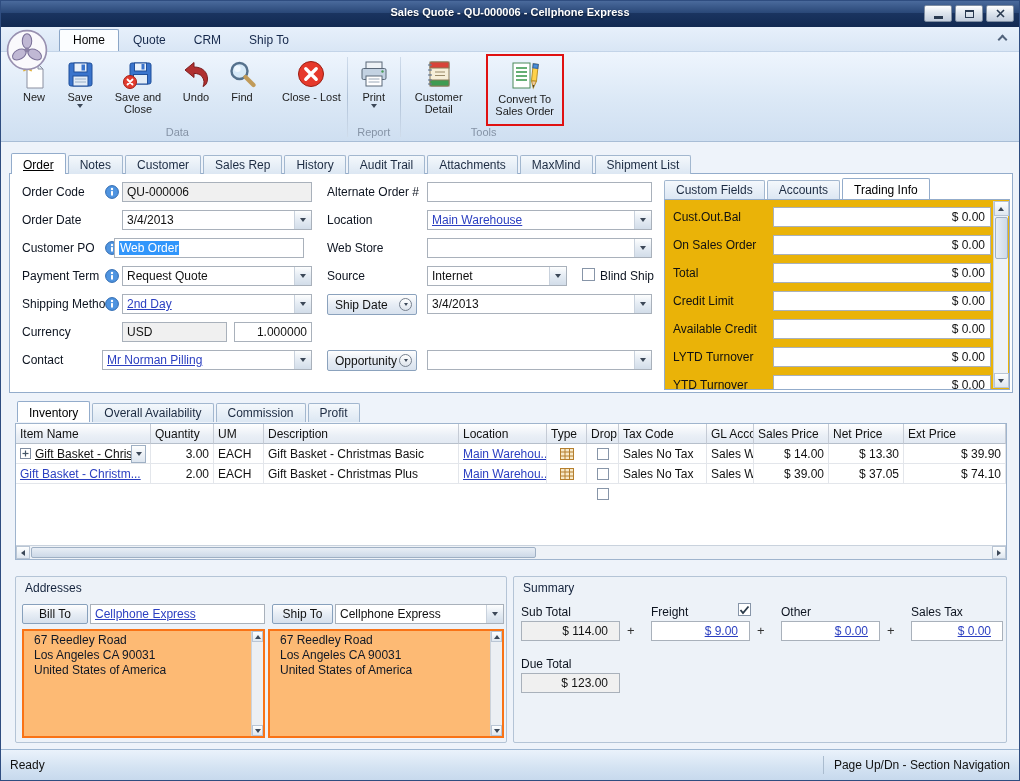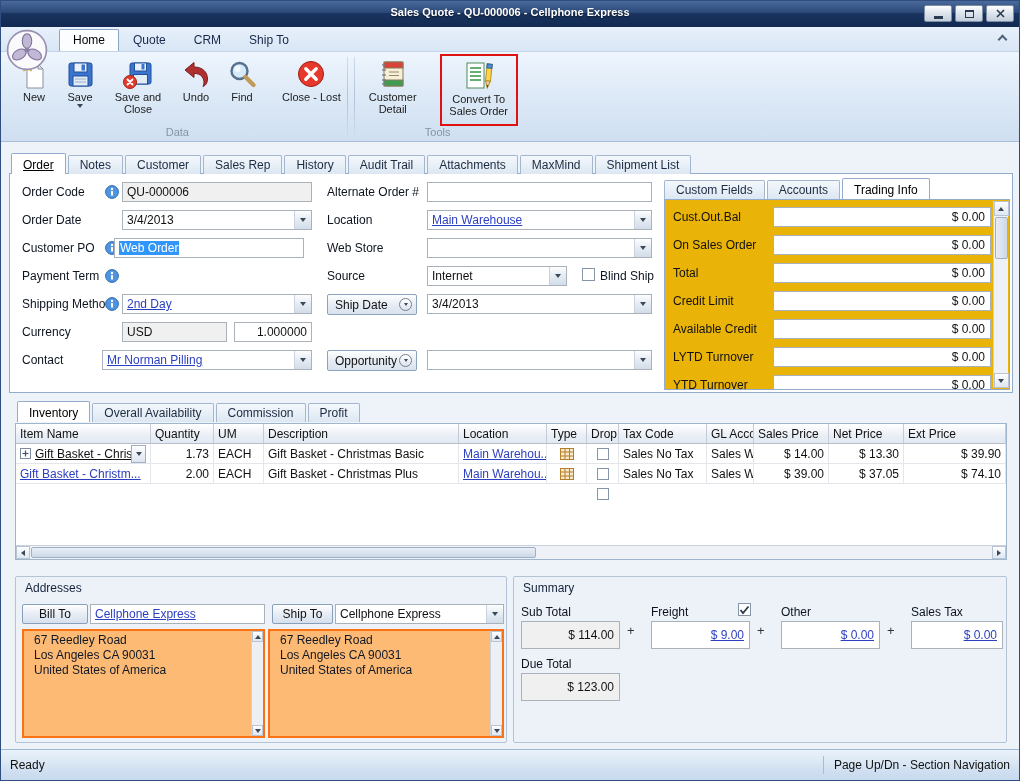--- a/index.html
+++ b/index.html
@@ -80,21 +80,21 @@
 .hscroll{position:absolute;left:0;right:0;bottom:0;height:14px;background:#eef2f7;border-top:1px solid #c9d2dd;display:flex;align-items:center}
 .hscroll .scr-btn{width:14px;height:13px}
 .hthumb{height:11px;width:505px;margin-left:1px;background:linear-gradient(#e8eef6,#cdd9e7);border:1px solid #9fb0c4;border-radius:2px}
 
 .gbox{position:absolute;border:1px solid #b4c4d6;border-radius:2px;background:#edf2f8}
 .gtitle{position:absolute;left:9px;top:4px;color:#14233c}
 .pushbtn{position:absolute;height:20px;border:1px solid #87a0bc;border-radius:2px;background:linear-gradient(#fefefe,#e7edf5 50%,#d6e0ec);display:flex;align-items:center;justify-content:center}
 .addrbox{position:absolute;background:#fdba74;border:2px solid #f97316;padding:2px 10px;line-height:15px;color:#101826;overflow:hidden}
 .addr-scroll{position:absolute;top:0;right:0;bottom:0;width:12px;background:#eceff3;border-left:1px solid #ccd2da;display:flex;flex-direction:column;justify-content:space-between;align-items:center}
 .addr-scroll .scr-btn{width:11px;height:11px}
-.sumfield{position:absolute;height:28px;border:1px solid #a9b1bb;display:flex;align-items:center;justify-content:flex-end;padding:0 5px;background:#fff}
+.sumfield{position:absolute;height:20px;border:1px solid #a9b1bb;display:flex;align-items:center;justify-content:flex-end;padding:0 11px;background:#fff}
 .sumfield.ro{background:#f0f0f0}
 .plus{position:absolute;font-size:13px;color:#333}
 
 .statusbar{position:absolute;left:0;bottom:0;width:100%;height:31px;background:linear-gradient(#eaf2fb,#d3e2f2 60%,#c7d9ed);border-top:1px solid #9db6d2;display:flex;align-items:center;padding:0 9px}
 .sb-right{margin-left:auto;display:flex;align-items:center;gap:10px}
 .sb-sep{width:1px;height:18px;background:#aabccf}
 </style>
 </head>
 <body>
 
@@ -205,20 +205,39 @@
                 <circle cx="16" cy="16" r="12.5" fill="#e6392b" stroke="#9c1d12"></circle>
                 <path d="M10.8 10.8 L21.2 21.2 M21.2 10.8 L10.8 21.2" stroke="#fff" stroke-width="3.4" stroke-linecap="round"></path>
               </svg>
           </span>
           <span class="rlabel">Close - Lost</span>
         </div>
       </div>
       <div class="rgroup-label">Data</div>
     </div>
     <div class="rsep"></div>
+    <div class="rgroup">
+      <div class="rbuttons">
+        <div class="rbtn">
+          <span class="ric">
+            <svg width="32" height="32" viewBox="0 0 32 32">
+                <rect x="8" y="4" width="16" height="7" fill="#eef2f6" stroke="#5a6878"></rect>
+                <rect x="4" y="10.5" width="24" height="11" rx="1.5" fill="#c3d2e2" stroke="#5a6878"></rect>
+                <rect x="8" y="18" width="16" height="10" fill="#fff" stroke="#5a6878"></rect>
+                <line x1="10.5" y1="21" x2="21.5" y2="21" stroke="#9aa8b8"></line>
+                <line x1="10.5" y1="24" x2="21.5" y2="24" stroke="#9aa8b8"></line>
+                <circle cx="24.5" cy="13.5" r="1.2" fill="#4a9a5a"></circle>
+              </svg>
+          </span>
+          <span class="rlabel">Print</span>
+          <span class="tri dd-under"></span>
+        </div>
+      </div>
+      <div class="rgroup-label">Report</div>
+    </div>
     <div class="rsep"></div>
     <div class="rgroup">
       <div class="rbuttons">
         <div class="rbtn" style="min-width:60px">
           <span class="ric">
             <svg width="32" height="32" viewBox="0 0 32 32">
                 <rect x="7" y="4" width="19" height="24" rx="1.5" fill="#f6eed8" stroke="#8a7a58"></rect>
                 <rect x="7" y="4" width="19" height="6" fill="#d8433a" stroke="#8a7a58"></rect>
                 <rect x="7" y="22" width="19" height="6" fill="#3f9c52" stroke="#8a7a58"></rect>
                 <g stroke="#6a7a90" stroke-width="1.4">
@@ -312,20 +331,28 @@
         </div>
 
       <div class="flabel" style="left:12px;top:95px">Payment Term</div>
       <span class="infoic" style="left:95px;top:95px">
         <svg width="14" height="14" viewBox="0 0 14 14">
             <circle cx="7" cy="7" r="6.4" fill="#4f94e0" stroke="#2f6ab0"></circle>
             <circle cx="7" cy="3.9" r="1.2" fill="#fff"></circle>
             <rect x="6" y="5.8" width="2" height="5" rx="1" fill="#fff"></rect>
           </svg>
       </span>
+      <div class="combo" style="left:112px;top:92px;width:190px">
+        <span class="cval">
+            <span>Request Quote</span>
+          </span>
+        <span class="ddbtn">
+            <span class="tri"></span>
+          </span>
+      </div>
 
       <div class="flabel" style="left:12px;top:123px">Shipping Method</div>
       <span class="infoic" style="left:95px;top:123px">
         <svg width="14" height="14" viewBox="0 0 14 14">
             <circle cx="7" cy="7" r="6.4" fill="#4f94e0" stroke="#2f6ab0"></circle>
             <circle cx="7" cy="3.9" r="1.2" fill="#fff"></circle>
             <rect x="6" y="5.8" width="2" height="5" rx="1" fill="#fff"></rect>
           </svg>
       </span>
       <div class="combo" style="left:112px;top:120px;width:190px">
@@ -497,21 +524,21 @@
               <svg width="9" height="9">
                 <line x1="4.5" y1="1.5" x2="4.5" y2="7.5" stroke="#445566" stroke-width="1.2"></line>
                 <line x1="1.5" y1="4.5" x2="7.5" y2="4.5" stroke="#445566" stroke-width="1.2"></line>
               </svg>
             </span>
           <span class="iname">Gift Basket - Chris...</span>
           <span class="cell-dd">
               <span class="tri"></span>
             </span>
         </div>
-        <div class="td num">1.73</div>
+        <div class="td num">3.00</div>
         <div class="td">EACH</div>
         <div class="td">Gift Basket - Christmas Basic</div>
         <div class="td">
             <span class="link">Main Warehou...</span>
           </div>
         <div class="td ctr">
           <svg width="14" height="12" viewBox="0 0 14 12">
               <rect x=".5" y=".5" width="13" height="11" fill="#f7e9c9" stroke="#b57f2e"></rect>
               <line x1=".5" y1="4" x2="13.5" y2="4" stroke="#b57f2e"></line>
               <line x1=".5" y1="8" x2="13.5" y2="8" stroke="#b57f2e"></line>

